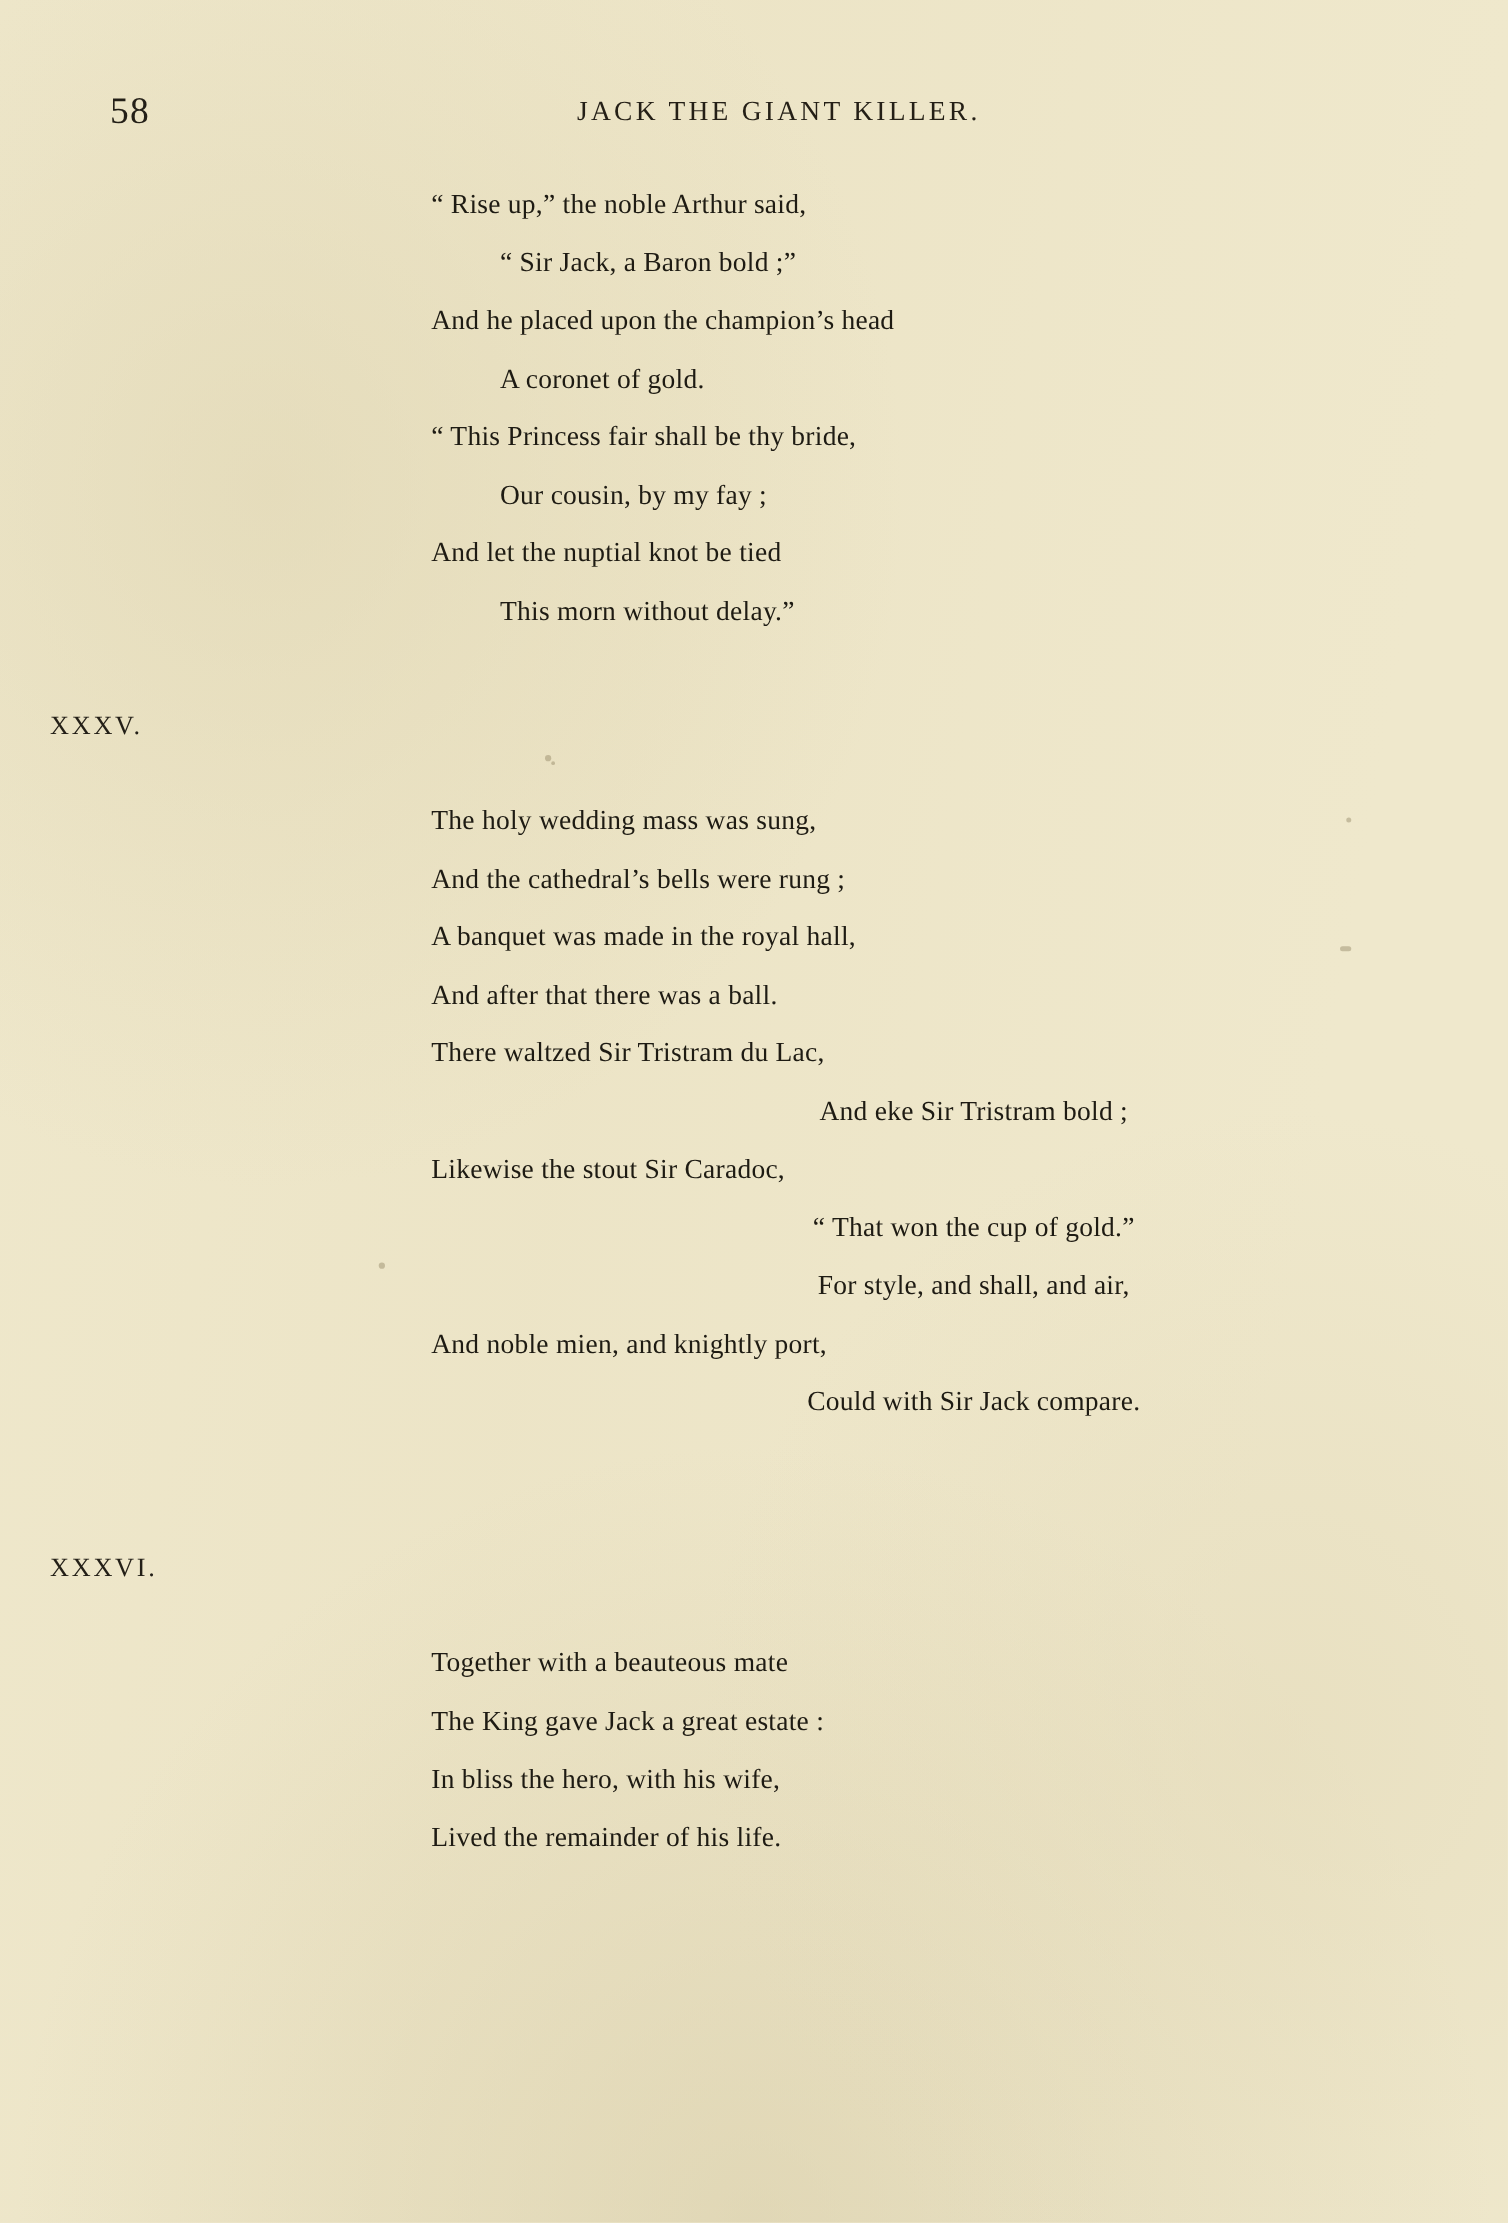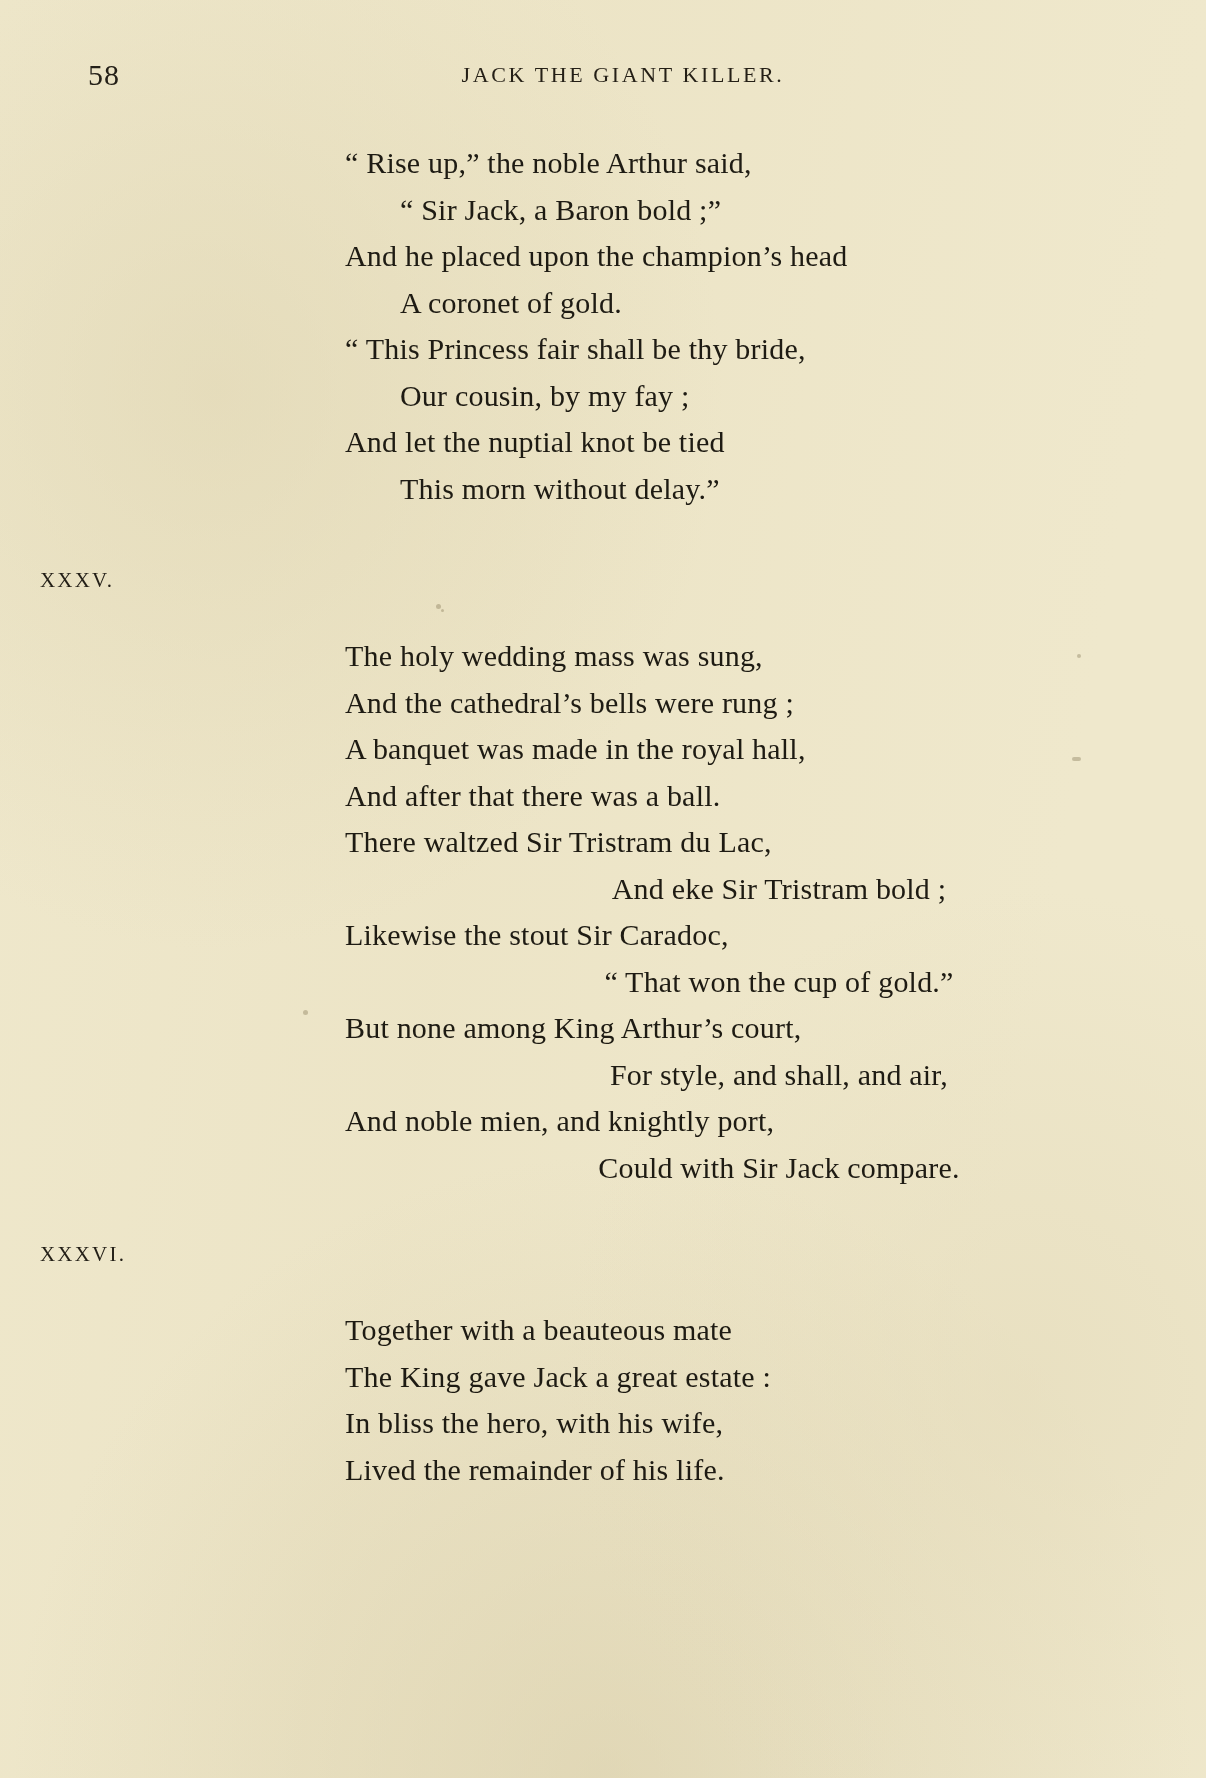--- a/index.html
+++ b/index.html
@@ -25,21 +25,21 @@
       radial-gradient(ellipse 70% 50% at 50% 100%, rgba(214,203,166,0.55), rgba(214,203,166,0) 70%),
       linear-gradient(100deg, rgba(238,231,204,0) 0%, rgba(233,224,192,0.45) 40%, rgba(240,233,208,0) 80%);
     pointer-events: none;
   }
   .page {
     position: absolute;
     inset: 0;
   }
   .header {
     position: absolute;
-    top: 58px;
+    top: 72px;
     left: 0;
     right: 0;
     height: 40px;
   }
   .folio {
     position: absolute;
     left: 88px;
     top: 0;
     font-size: 30px;
     letter-spacing: 1px;
@@ -63,21 +63,21 @@
 
   .body-block {
     position: absolute;
     left: 0;
     right: 0;
   }
   .stanza {
     margin: 0;
   }
   .line {
-    font-size: 30px;
+    font-size: 22px;
     line-height: 46.5px;
     color: #1e1b13;
     white-space: pre;
     letter-spacing: 0.2px;
   }
   
   .ind-0 { padding-left: 345px; }
   .ind-1 { padding-left: 400px; }
   .ind-2 { padding-left: 352px; text-align: center; }
 
@@ -135,21 +135,20 @@
     <div class="gap-after-head"></div>
     <div class="stanza" id="blk2">
         <div class="line ind-0">The holy wedding mass was sung,</div>
         <div class="line ind-0">And the cathedral’s bells were rung ;</div>
         <div class="line ind-0">A banquet was made in the royal hall,</div>
         <div class="line ind-0">And after that there was a ball.</div>
         <div class="line ind-0">There waltzed Sir Tristram du Lac,</div>
         <div class="line ind-2">And eke Sir Tristram bold ;</div>
         <div class="line ind-0">Likewise the stout Sir Caradoc,</div>
         <div class="line ind-2">“ That won the cup of gold.”</div>
-        <div class="line ind-0">But none among King Arthur’s court,</div>
         <div class="line ind-2">For style, and shall, and air,</div>
         <div class="line ind-0">And noble mien, and knightly port,</div>
         <div class="line ind-2">Could with Sir Jack compare.</div>
       </div>
   </div>
 
   <div class="body-block blk-3">
     <div class="section-number">XXXVI.</div>
     <div class="gap-after-head"></div>
     <div class="stanza" id="blk3">

